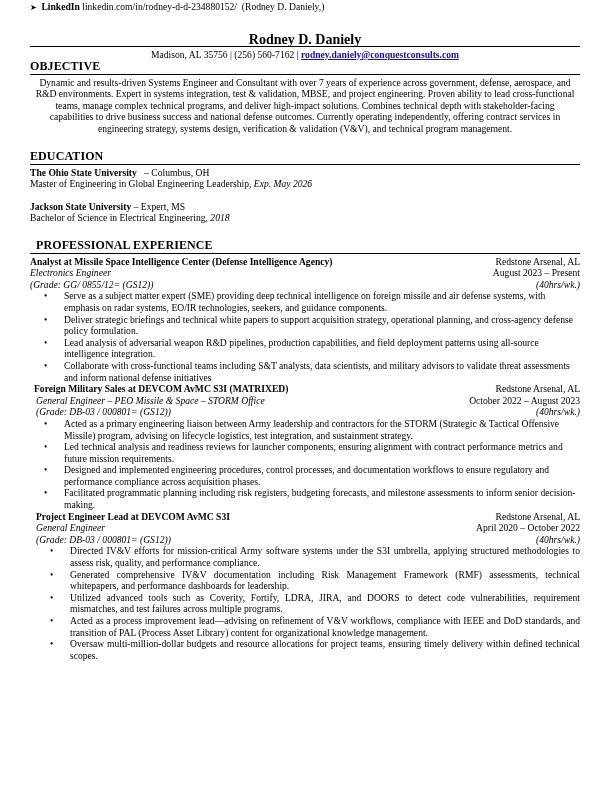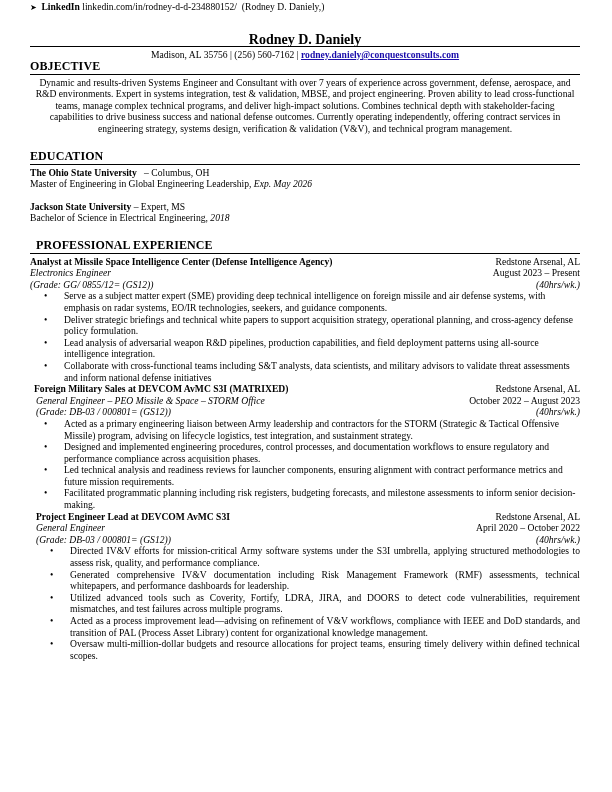--- a/index.html
+++ b/index.html
@@ -92,22 +92,22 @@
     <div class="job-sub indent">
         <span>General Engineer – PEO Missile &amp; Space – STORM Office</span>
         <span class="r">October 2022 – August 2023</span>
       </div>
     <div class="job-grade indent">
         <span>(Grade: DB-03 / 000801= (GS12))</span>
         <span>(40hrs/wk.)</span>
       </div>
     <ul>
       <li>Acted as a primary engineering liaison between Army leadership and contractors for the STORM (Strategic &amp; Tactical Offensive Missile) program, advising on lifecycle logistics, test integration, and sustainment strategy.</li>
+      <li>Led technical analysis and readiness reviews for launcher components, ensuring alignment with contract performance metrics and future mission requirements.</li>
       <li>Designed and implemented engineering procedures, control processes, and documentation workflows to ensure regulatory and performance compliance across acquisition phases.</li>
-      <li>Led technical analysis and readiness reviews for launcher components, ensuring alignment with contract performance metrics and future mission requirements.</li>
       <li>Facilitated programmatic planning including risk registers, budgeting forecasts, and milestone assessments to inform senior decision-making.</li>
     </ul>
   </div>
 
   <div>
     <div class="job-head indent">
         <span class="l">Project Engineer Lead at DEVCOM AvMC S3I</span>
         <span>Redstone Arsenal, AL</span>
       </div>
     <div class="job-sub indent">

